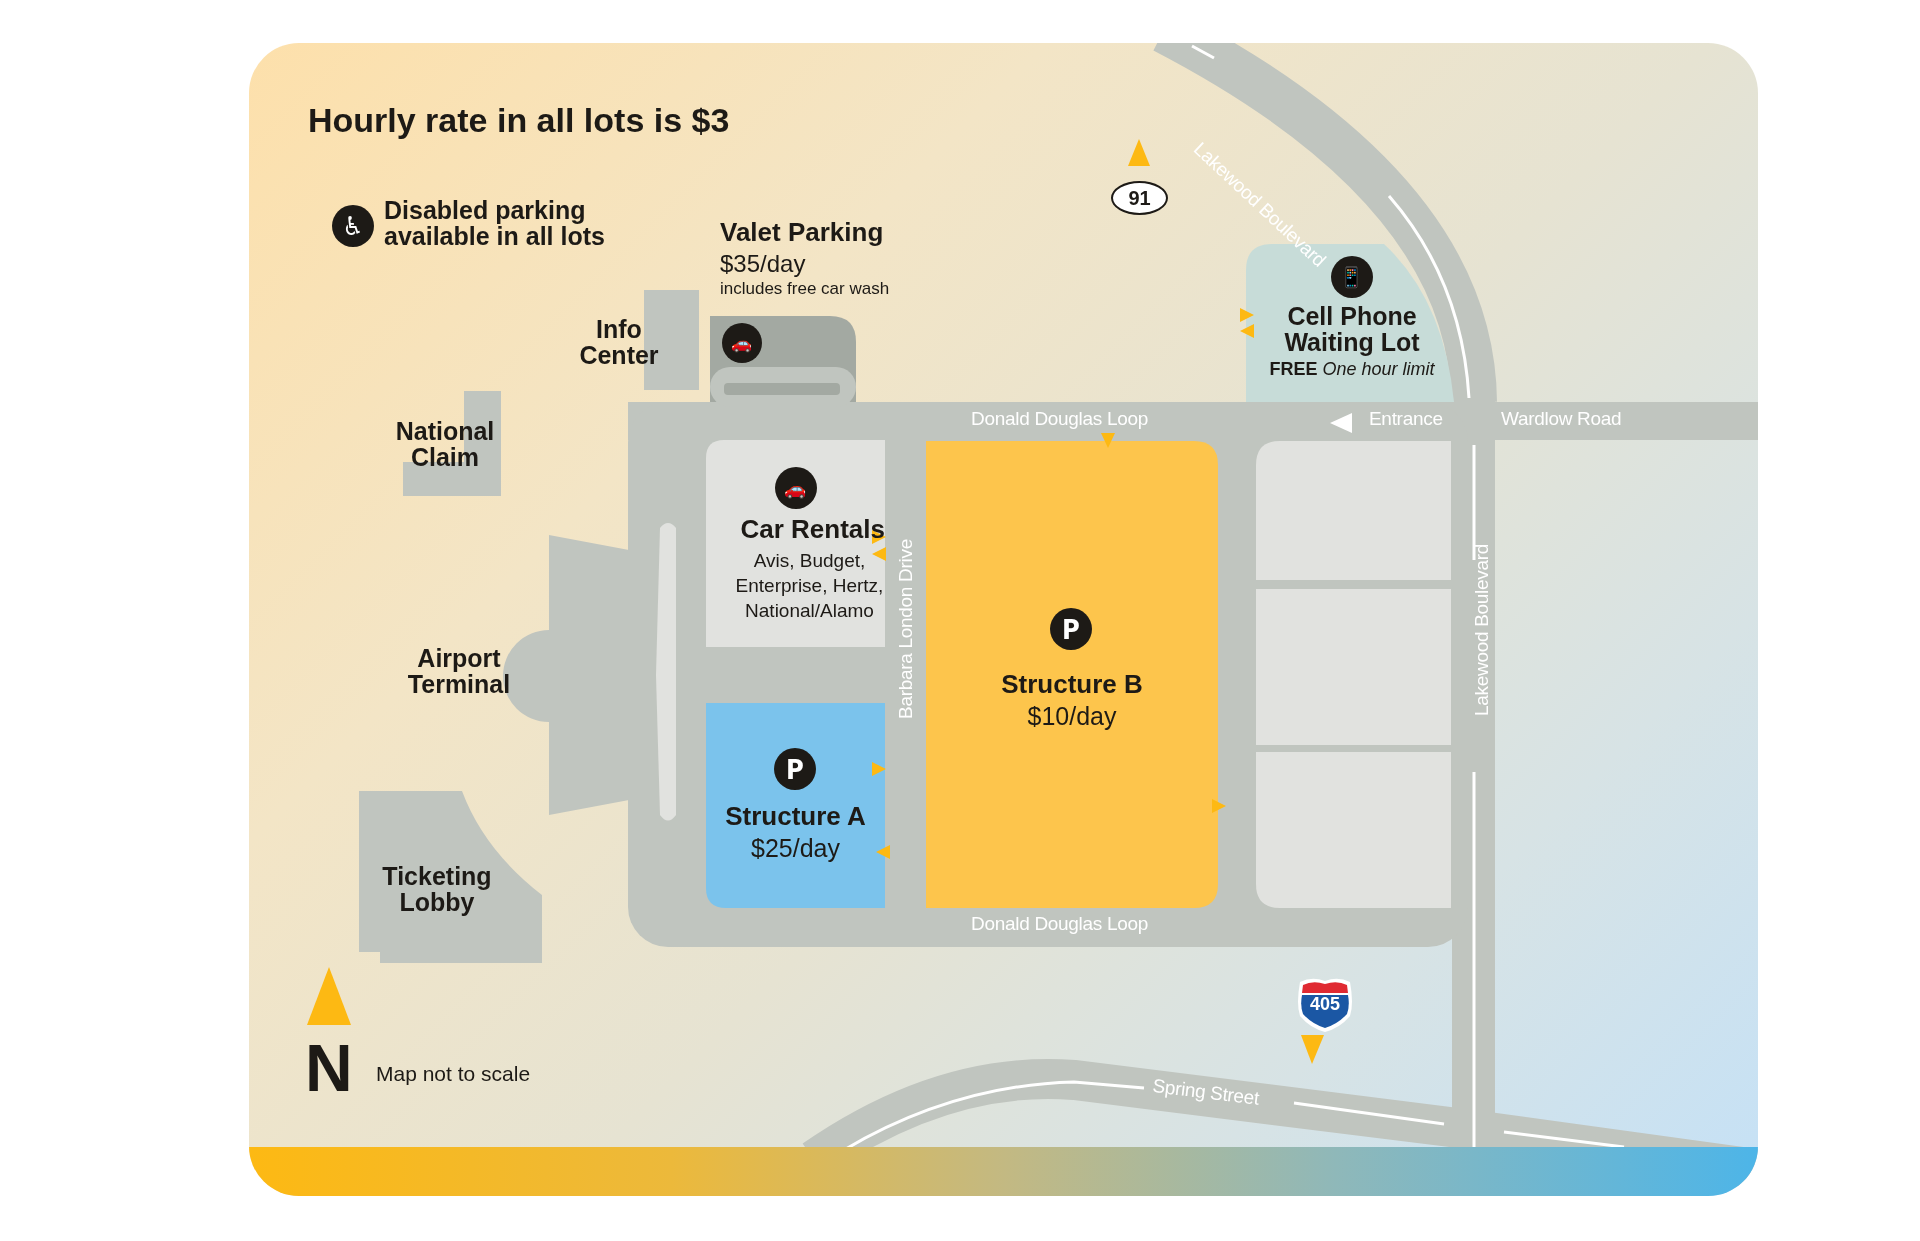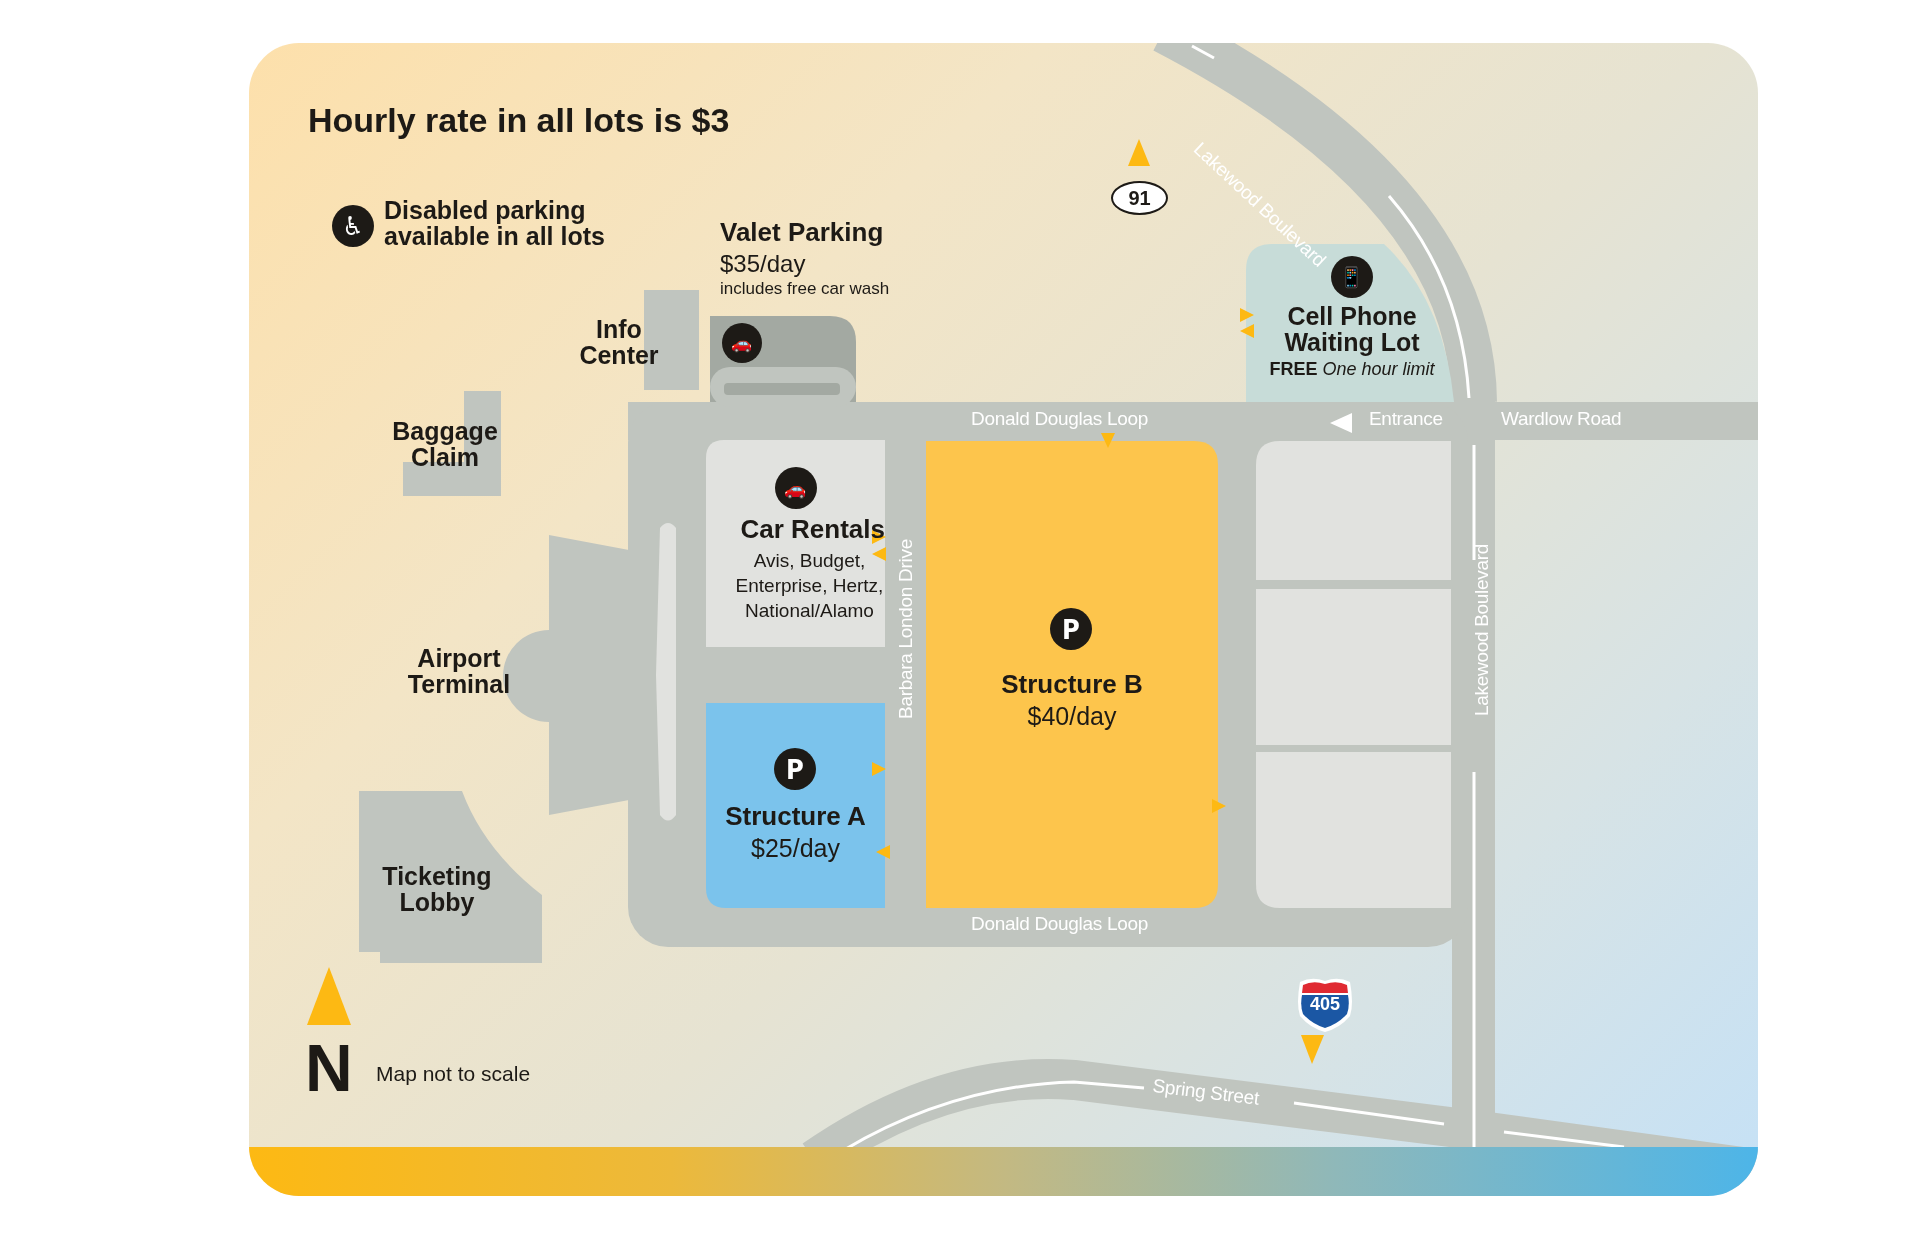--- a/index.html
+++ b/index.html
@@ -100,21 +100,21 @@
     <div style="font-size:17px; margin-top:4px;">includes free car wash</div>
   </div>
   <div class="icon-circle" style="left:473px; top:280px; width:40px; height:40px; font-size:17px;">🚗</div>
 
   <div class="lbl b c" style="left:310px; top:273px; font-size:25px; width:120px;">
     <div>Info</div>
     <div>Center</div>
   </div>
 
   <div class="lbl b c" style="left:126px; top:375px; font-size:25px; width:140px;">
-    <div>Baggage</div>
+    <div>National</div>
     <div>Claim</div>
   </div>
 
   <div class="lbl b c" style="left:140px; top:602px; font-size:25px; width:140px;">
     <div>Airport</div>
     <div>Terminal</div>
   </div>
 
   <div class="lbl b c" style="left:113px; top:820px; font-size:25px; width:150px;">
     <div>Ticketing</div>
@@ -133,21 +133,21 @@
 
   <div class="icon-circle" style="left:525px; top:705px; width:42px; height:42px; font-size:27px; font-weight:bold;">P</div>
   <div class="lbl c" style="left:457px; top:760px; width:179px;">
     <div class="b" style="font-size:26px;">Structure A</div>
     <div style="font-size:25px; margin-top:5px;">$25/day</div>
   </div>
 
   <div class="icon-circle" style="left:801px; top:565px; width:42px; height:42px; font-size:27px; font-weight:bold;">P</div>
   <div class="lbl c" style="left:677px; top:628px; width:292px;text-align:center;">
     <div class="b" style="font-size:26px;">Structure B</div>
-    <div style="font-size:25px; margin-top:5px;">$40/day</div>
+    <div style="font-size:25px; margin-top:5px;">$10/day</div>
   </div>
 
   <div class="icon-circle" style="left:1082px; top:213px; width:42px; height:42px; font-size:20px;">📱</div>
   <div class="lbl c" style="left:1003px; top:260px; width:200px;">
     <div class="b" style="font-size:25px;">Cell Phone</div>
     <div class="b" style="font-size:25px;">Waiting Lot</div>
     <div style="font-size:18px; margin-top:4px;">
       <span class="b">FREE</span>
       <i>One hour limit</i>
     </div>

